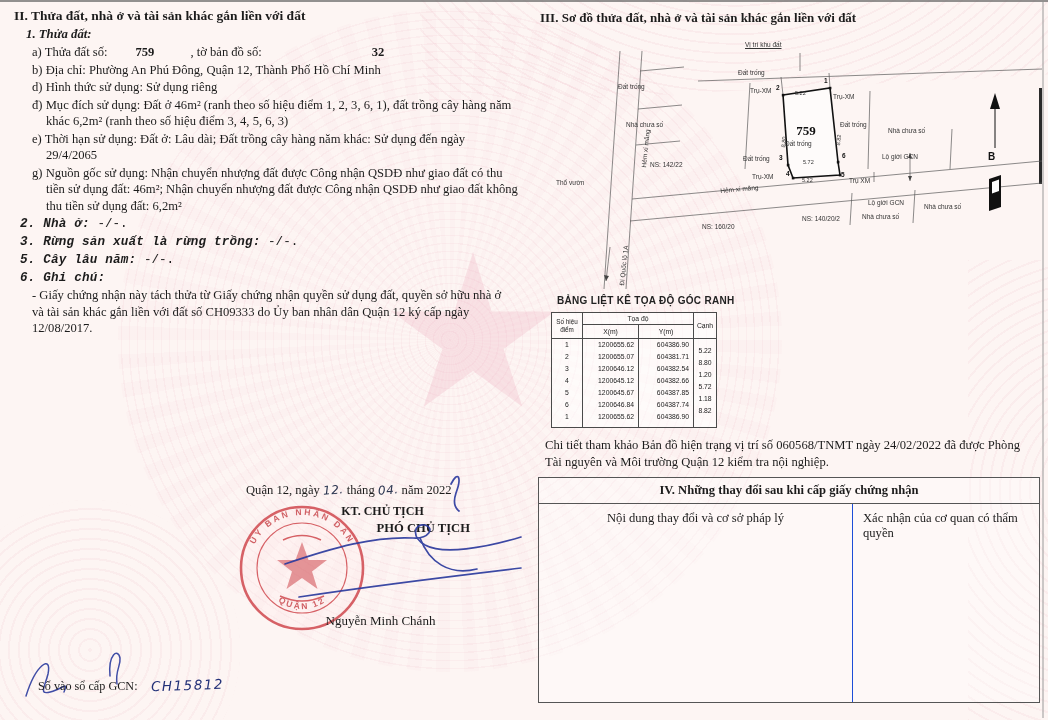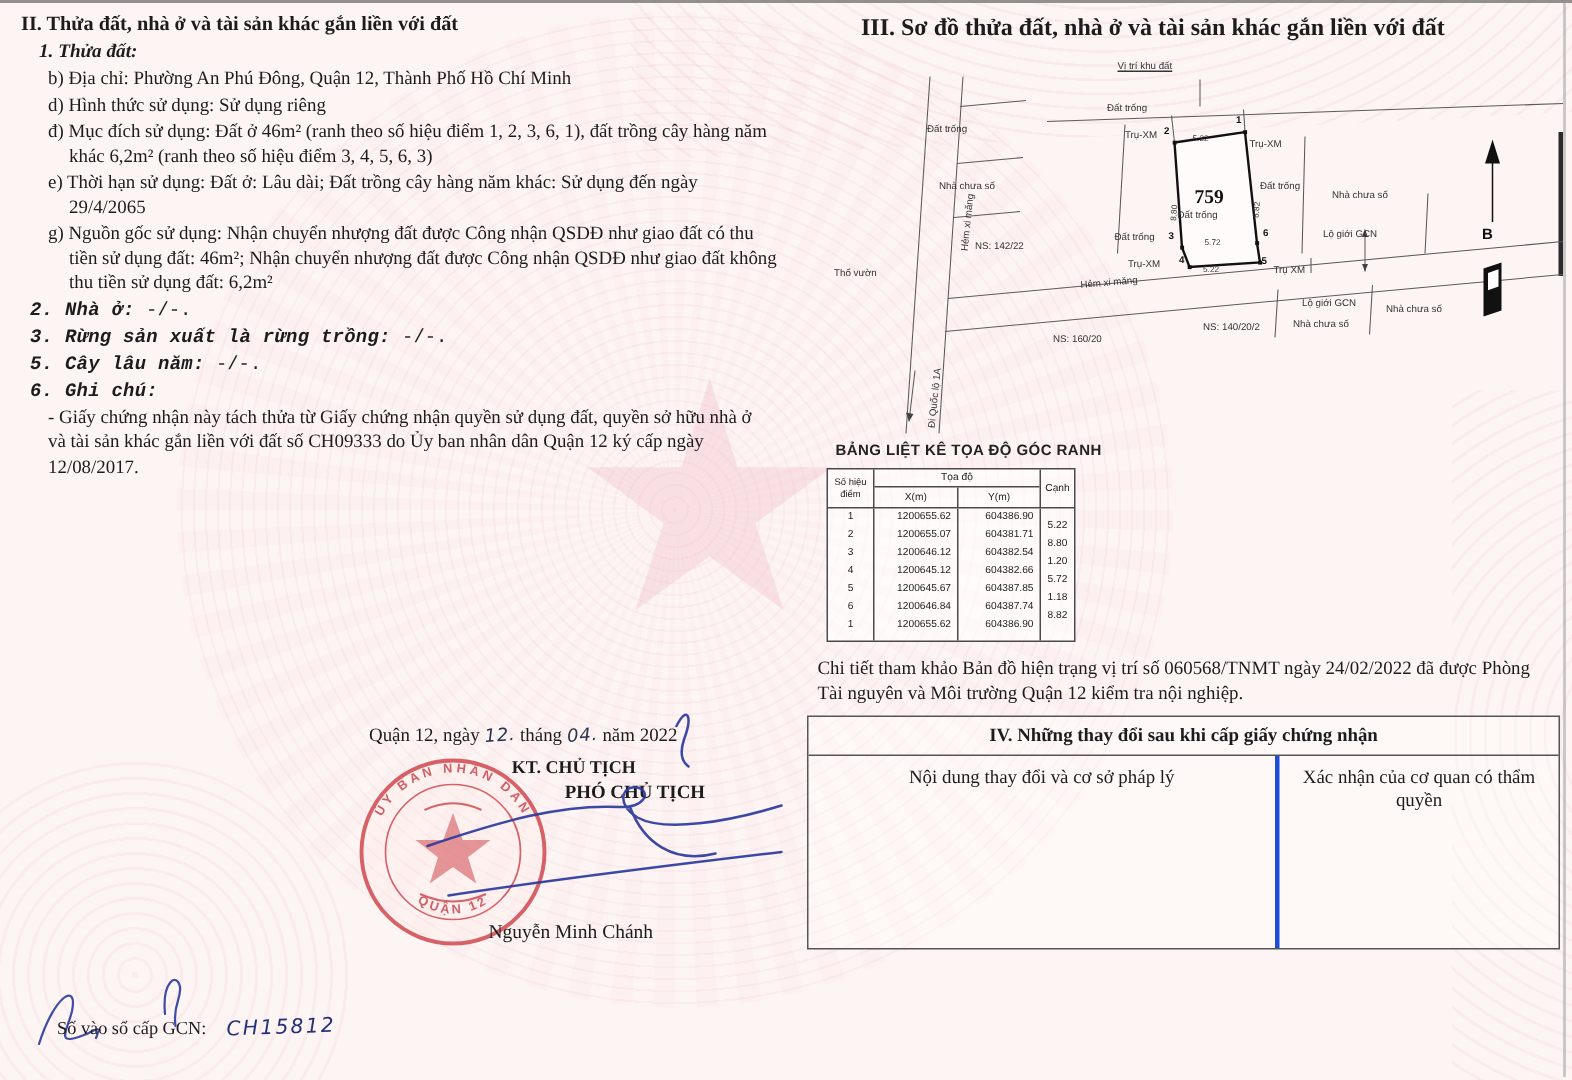--- a/index.html
+++ b/index.html
@@ -38,21 +38,21 @@
   .sign-t1{position:absolute;left:295px;top:504px;width:175px;text-align:center;font-weight:bold;font-size:12px;}
   .sign-t2{position:absolute;left:295px;top:521px;width:175px;text-align:right;font-weight:bold;font-size:12.6px;}
   .signer{position:absolute;left:283px;top:613px;width:195px;text-align:center;font-size:13px;}
   .stamp{position:absolute;left:228px;top:496px;}
   .sig-ink{position:absolute;left:215px;top:468px;}
   .foot-squiggle{position:absolute;left:18px;top:640px;}
   .foot-line{position:absolute;left:38px;top:677px;font-size:12.2px;white-space:nowrap;}
   .hand-big{font-family:"DejaVu Sans",sans-serif;font-style:italic;font-size:13.5px;color:#233178;
         display:inline-block;transform:rotate(-2deg);letter-spacing:1.5px;margin-left:10px;}
   
-  .h3{position:absolute;left:574px;top:10px;width:472px;font-weight:bold;font-size:16px;}
+  .h3{position:absolute;left:540px;top:10px;width:472px;font-weight:bold;font-size:13px;}
   .mapwrap{position:absolute;left:552px;top:33px;width:492px;height:260px;}
   .mapwrap svg{position:absolute;left:0;top:0;}
   .maplab{position:absolute;font-family:"Liberation Sans",sans-serif;font-size:6.5px;line-height:1.1;
         color:#333;white-space:nowrap;transform-origin:0 0;}
   .mlb{font-weight:bold;color:#111;}
   .mlu{text-decoration:underline;}
   .ct-title{position:absolute;left:557px;top:295px;font-family:Liberation Sans, sans-serif;
         font-weight:bold;font-size:10px;letter-spacing:.3px;color:#222;}
   .ctable{position:absolute;left:551px;top:312px;width:166px;border:1px solid #4a4a4a;
         background:rgba(255,255,255,.55);font-family:"Liberation Sans",sans-serif;color:#222;box-sizing:border-box;}
@@ -66,44 +66,45 @@
   .ch-x{width:56px;border-right:1px solid #4a4a4a;text-align:center;font-size:6.8px;line-height:13px;}
   .ch-y{flex:1;text-align:center;font-size:6.8px;line-height:13px;}
   .ch-edge{flex:1;display:flex;align-items:center;justify-content:center;font-size:6.8px;}
   .ct-body{display:flex;height:88px;}
   .cb-p{width:31px;border-right:1px solid #4a4a4a;text-align:center;}
   .cb-x{width:56px;border-right:1px solid #4a4a4a;text-align:right;padding-right:4px;}
   .cb-y{width:55px;border-right:1px solid #4a4a4a;text-align:right;padding-right:4px;}
   .cb-e{flex:1;padding-top:6px;text-align:center;}
   .cc{height:12px;font-size:6.8px;line-height:12px;}
   .map-note{position:absolute;left:545px;top:437px;width:488px;font-size:12.6px;line-height:16.5px;}
-  .box4{position:absolute;left:538px;top:477px;width:502px;height:156px;border:1px solid #555;
+  .box4{position:absolute;left:538px;top:477px;width:502px;height:226px;border:1px solid #555;
         background:rgba(255,255,255,.35);display:flex;flex-direction:column;box-sizing:border-box;}
   .b4-title{height:25px;border-bottom:1px solid #555;text-align:center;font-weight:bold;font-size:12.6px;line-height:25px;}
   .b4-cols{flex:1;display:flex;}
   .b4-left{flex:1;padding-top:7px;text-align:center;font-size:12.6px;}
-  .b4-right{width:166px;border-left:3px solid #1d4ed8;padding:7px 10px 0;text-align:center;font-size:12.6px;line-height:15px;}
+  .b4-right{width:166px;border-left:1px solid #1d4ed8;padding:7px 10px 0;font-size:12.6px;line-height:15px;}
 </style>
 </head>
 <body>
 
 <div class="page">
 
   <div class="gcircle"></div>
   <div class="gstar"></div>
   <div class="gband1"></div>
   <div class="gband2"></div>
   <div class="gband3"></div>
   <div class="edge-top"></div>
   <div class="edge-right"></div>
   <div class="edge-mark"></div>
 
   <div class="lcol">
     <div class="h2">II. Thửa đất, nhà ở và tài sản khác gắn liền với đất</div>
     <div class="subh">1. Thửa đất:</div>
+    <p class="it"><span>a) Thửa đất số:</span><b class="sp1">759</b><span>, tờ bản đồ số:</span><b class="sp2">32</b></p>
     <p class="it">b) Địa chỉ:  Phường An Phú Đông, Quận 12, Thành Phố Hồ Chí Minh</p>
     <p class="it">d) Hình thức sử dụng:   Sử dụng riêng</p>
     <p class="it">đ) Mục đích sử dụng:  Đất ở 46m² (ranh theo số hiệu điểm 1, 2, 3, 6, 1), đất trồng cây hàng năm khác 6,2m² (ranh theo số hiệu điểm 3, 4, 5, 6, 3)</p>
     <p class="it">e) Thời hạn sử dụng:  Đất ở: Lâu dài; Đất trồng cây hàng năm khác: Sử dụng đến ngày 29/4/2065</p>
     <p class="it">g) Nguồn gốc sử dụng:  Nhận chuyển nhượng đất được Công nhận QSDĐ như giao đất có thu tiền sử dụng đất: 46m²; Nhận chuyển nhượng đất được Công nhận QSDĐ như giao đất không thu tiền sử dụng đất: 6,2m²</p>
     <p class="numitem"><b><i>2. Nhà ở:</i></b> <span>-/-.</span></p>
     <p class="numitem"><b><i>3. Rừng sản xuất là rừng trồng:</i></b> <span>-/-.</span></p>
     <p class="numitem"><b><i>5. Cây lâu năm:</i></b> <span>-/-.</span></p>
     <p class="numitem"><b><i>6. Ghi chú:</i></b></p>
     <p class="note">- Giấy chứng nhận này tách thửa từ Giấy chứng nhận quyền sử dụng đất, quyền sở hữu nhà ở và tài sản khác gắn liền với đất số CH09333 do Ủy ban nhân dân Quận 12 ký cấp ngày 12/08/2017.</p>

